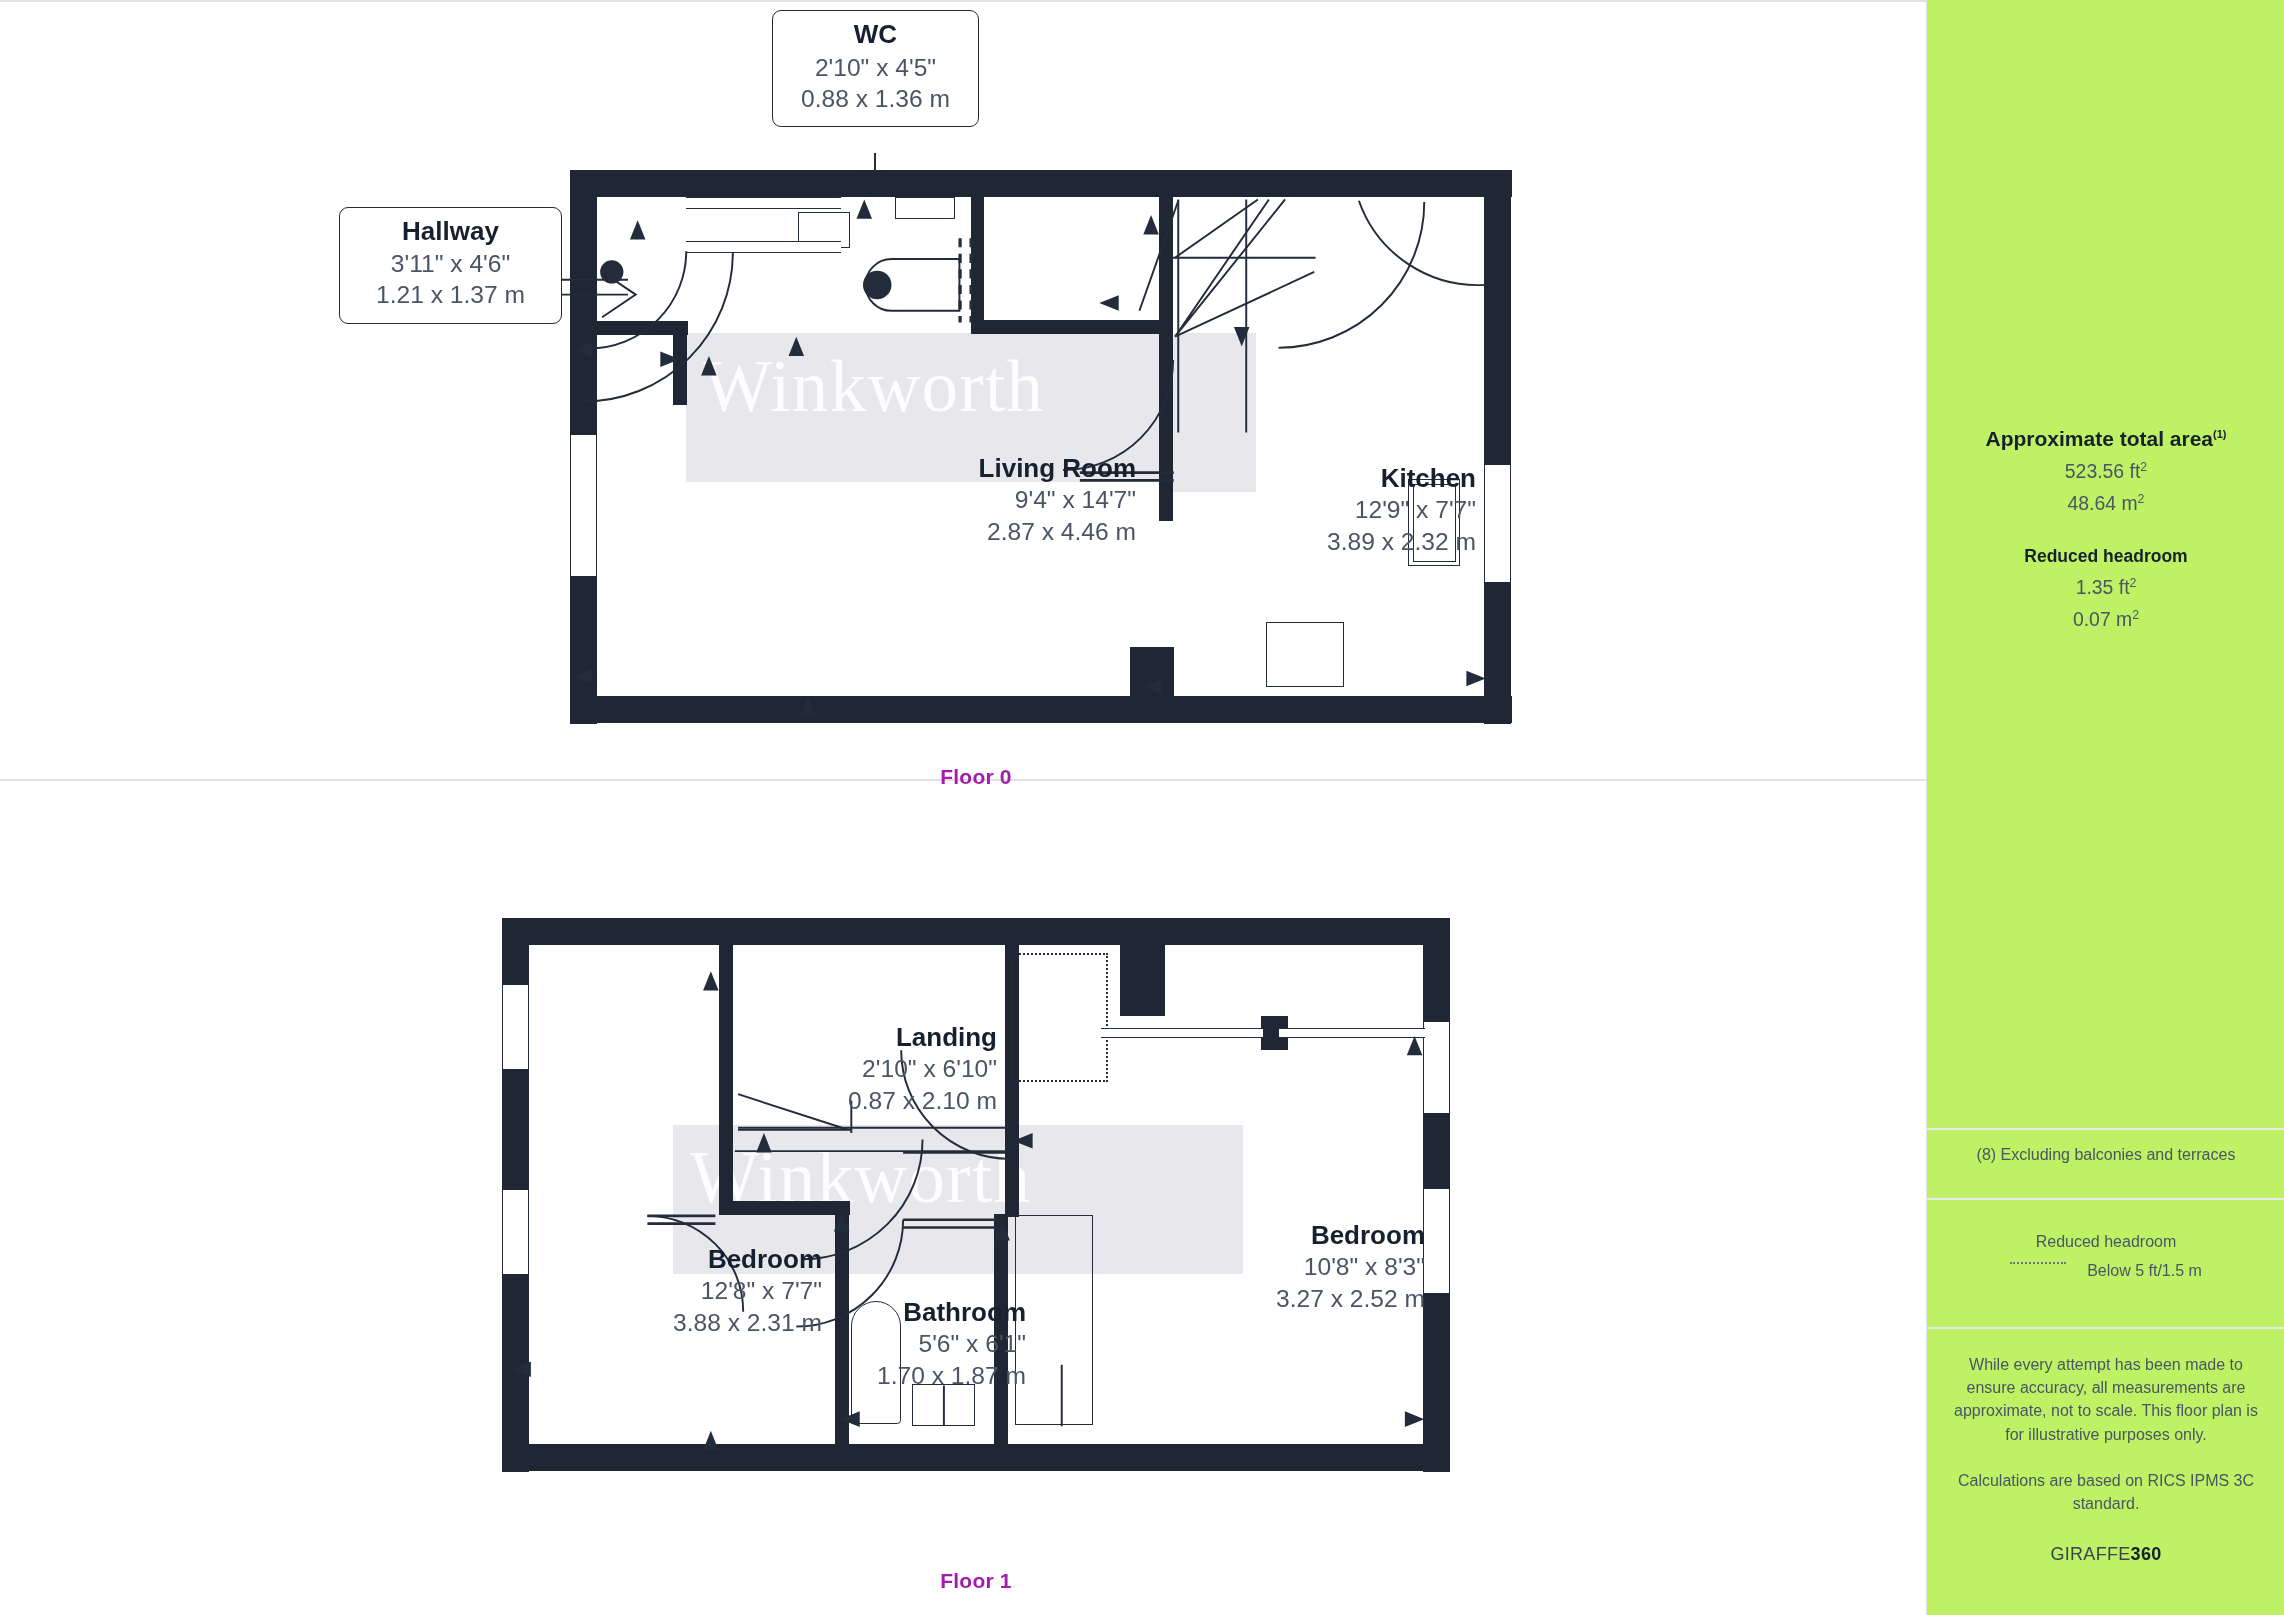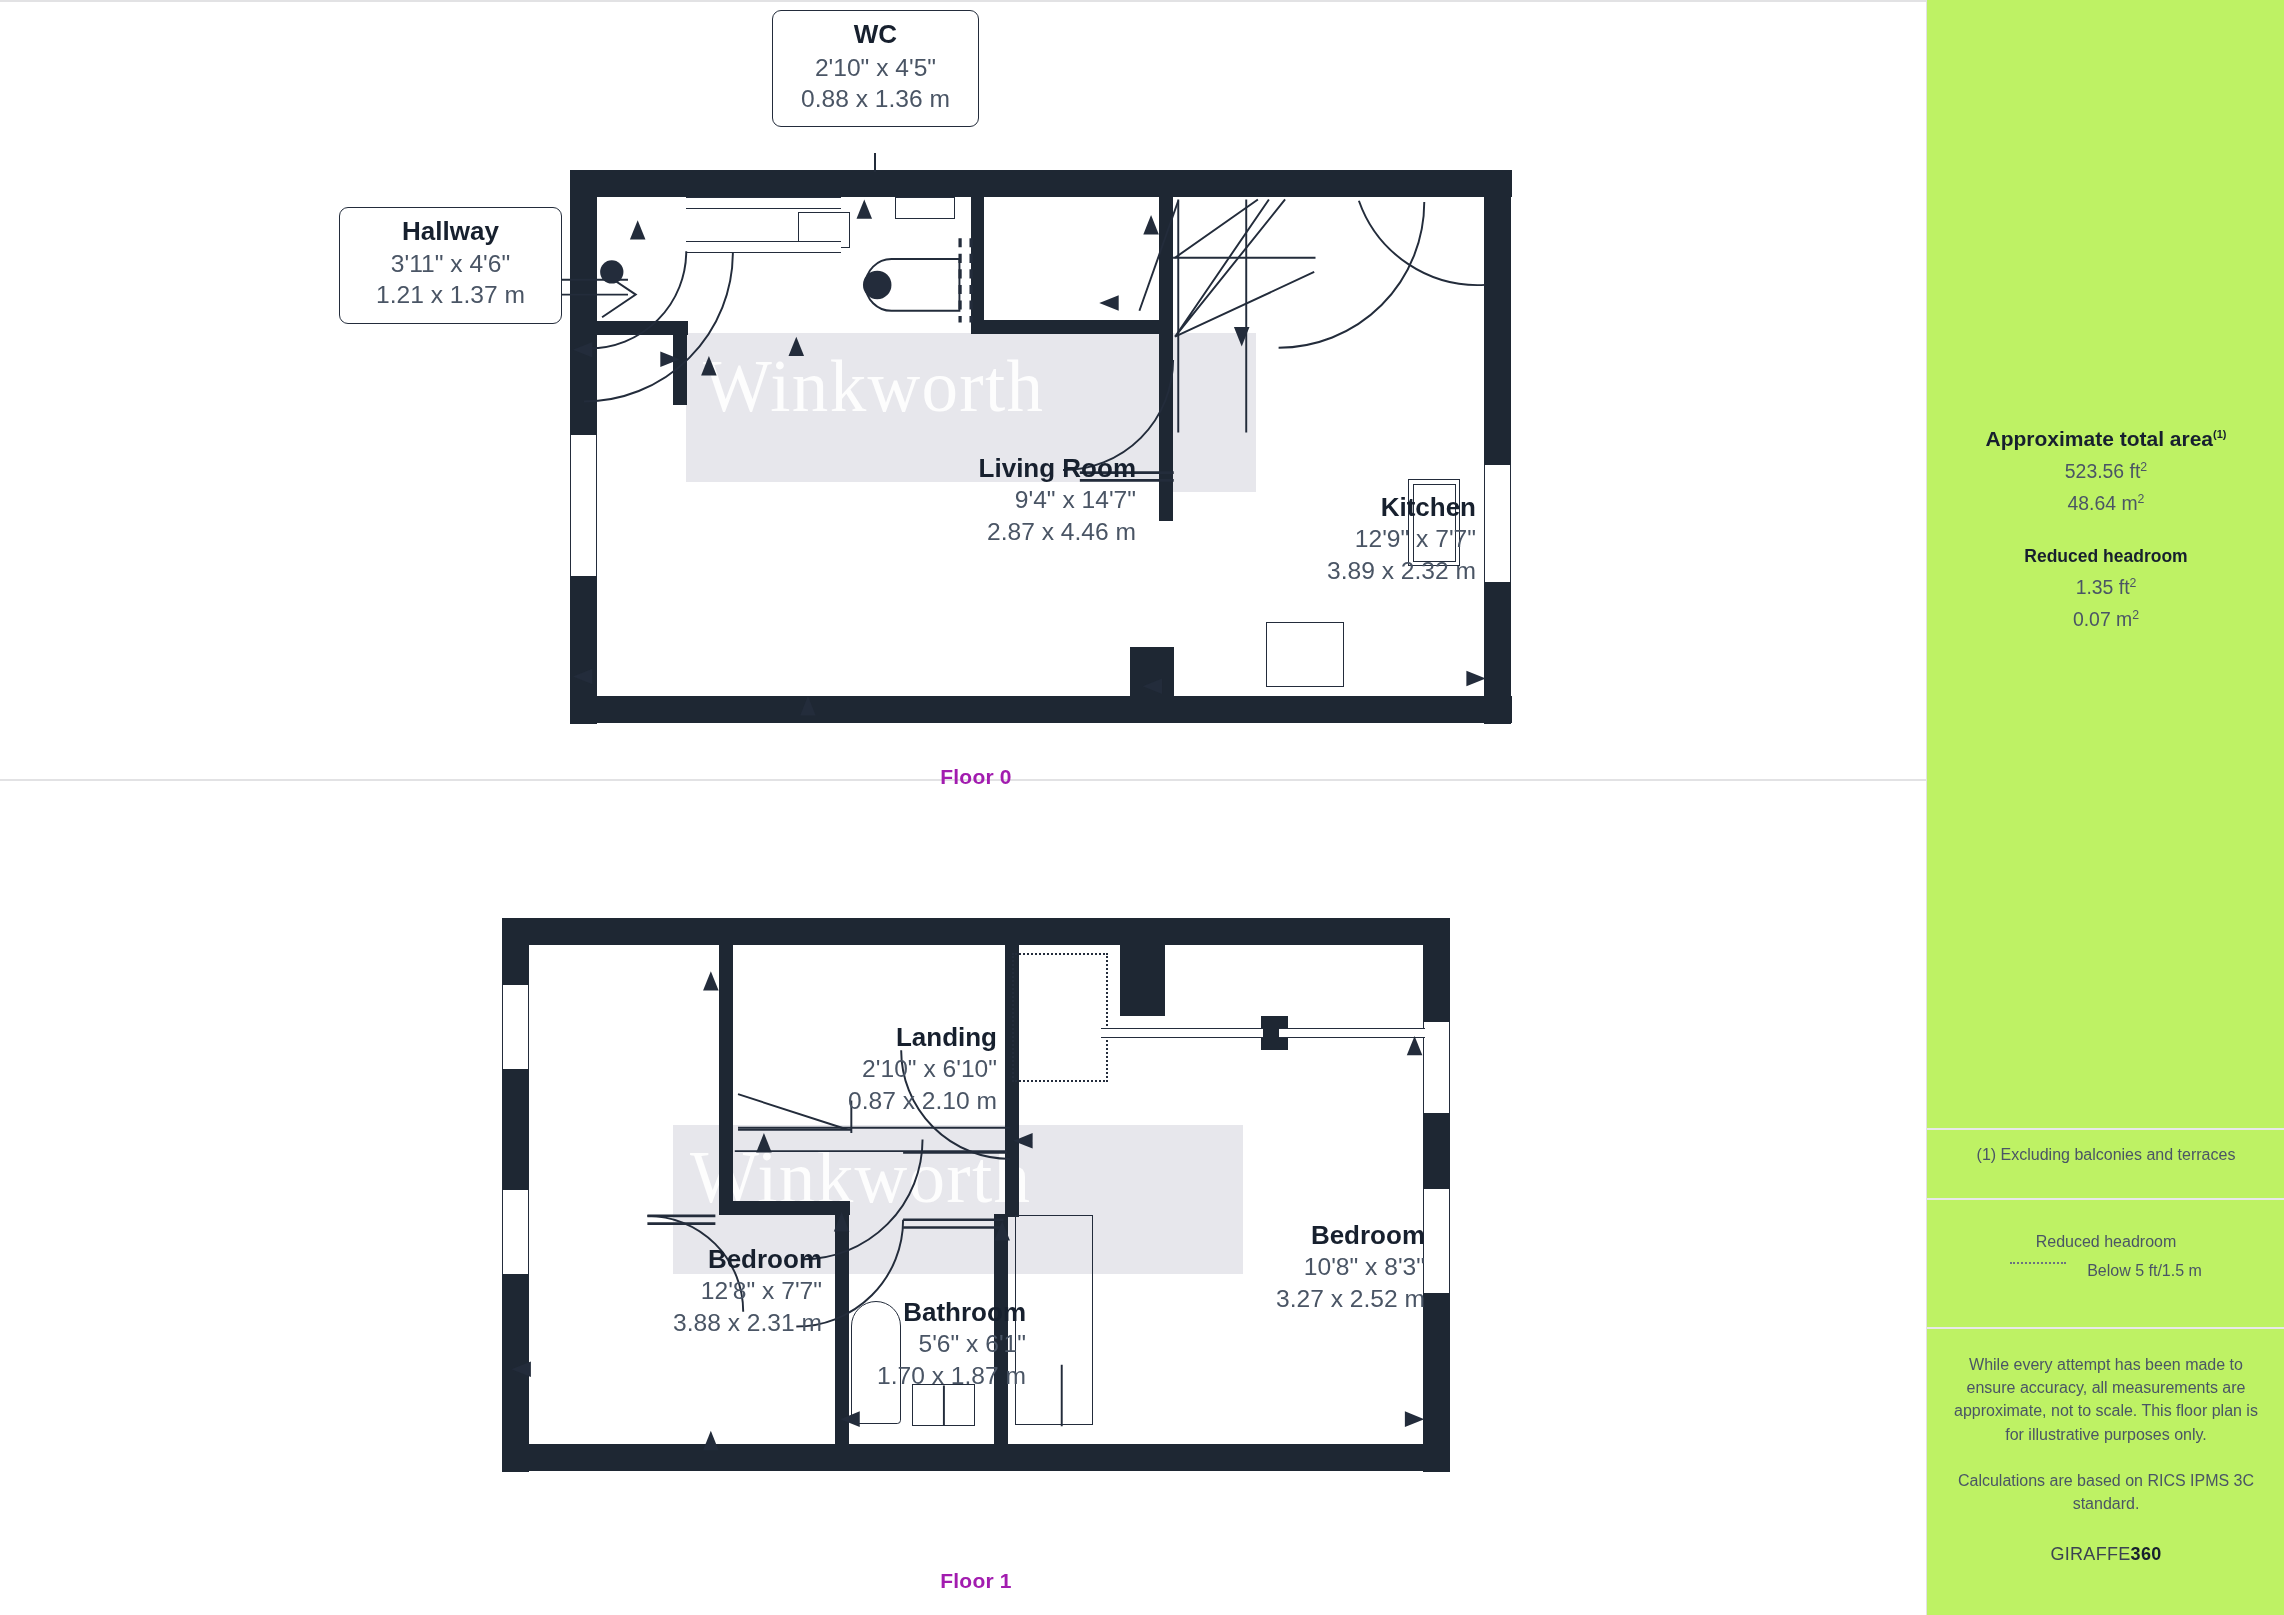--- a/index.html
+++ b/index.html
@@ -171,21 +171,21 @@
       <div class="cdim">3'11" x 4'6"</div>
       <div class="cdim">1.21 x 1.37 m</div>
     </div>
 
     <div class="roomlabel" style="left:754px;top:453px;width:382px;">
       <div class="rname">Living Room</div>
       <div class="rdim">9'4" x 14'7"</div>
       <div class="rdim">2.87 x 4.46 m</div>
     </div>
 
-    <div class="roomlabel" style="left:1139px;top:492px;width:337px;">
+    <div class="roomlabel" style="left:1139px;top:463px;width:337px;">
       <div class="rname">Kitchen</div>
       <div class="rdim">12'9" x 7'7"</div>
       <div class="rdim">3.89 x 2.32 m</div>
     </div>
 
     <div class="wm-band" style="left:673px;top:1125px;width:570px;height:149px;"></div>
     <div class="wm-text" style="left:690px;top:1141px;">Winkworth</div>
 
     <div class="wall" style="left:502px;top:918px;width:948px;height:27px;"></div>
     <div class="wall" style="left:502px;top:918px;width:27px;height:554px;"></div>
@@ -297,21 +297,21 @@
         <span>1.35 ft</span><sup>2</sup>
       </div>
       <div class="sb-val">
         <span>0.07 m</span><sup>2</sup>
       </div>
     </div>
 
     <div class="sb-divider" style="position:absolute;left:0;top:1128px;width:358px;"></div>
 
     <div class="sb-sec" style="position:absolute;left:0;top:1146px;width:358px;">
-      <div class="sb-small">(1) Excluding balconies and terraces</div>
+      <div class="sb-small">(8) Excluding balconies and terraces</div>
     </div>
 
     <div class="sb-divider" style="position:absolute;left:0;top:1198px;width:358px;"></div>
 
     <div class="sb-sec" style="position:absolute;left:0;top:1233px;width:358px;">
       <div class="sb-small">Reduced headroom</div>
       <div class="dashrow">
         <span class="dashline"></span>
         <span class="sb-small">Below 5 ft/1.5 m</span>
       </div>

